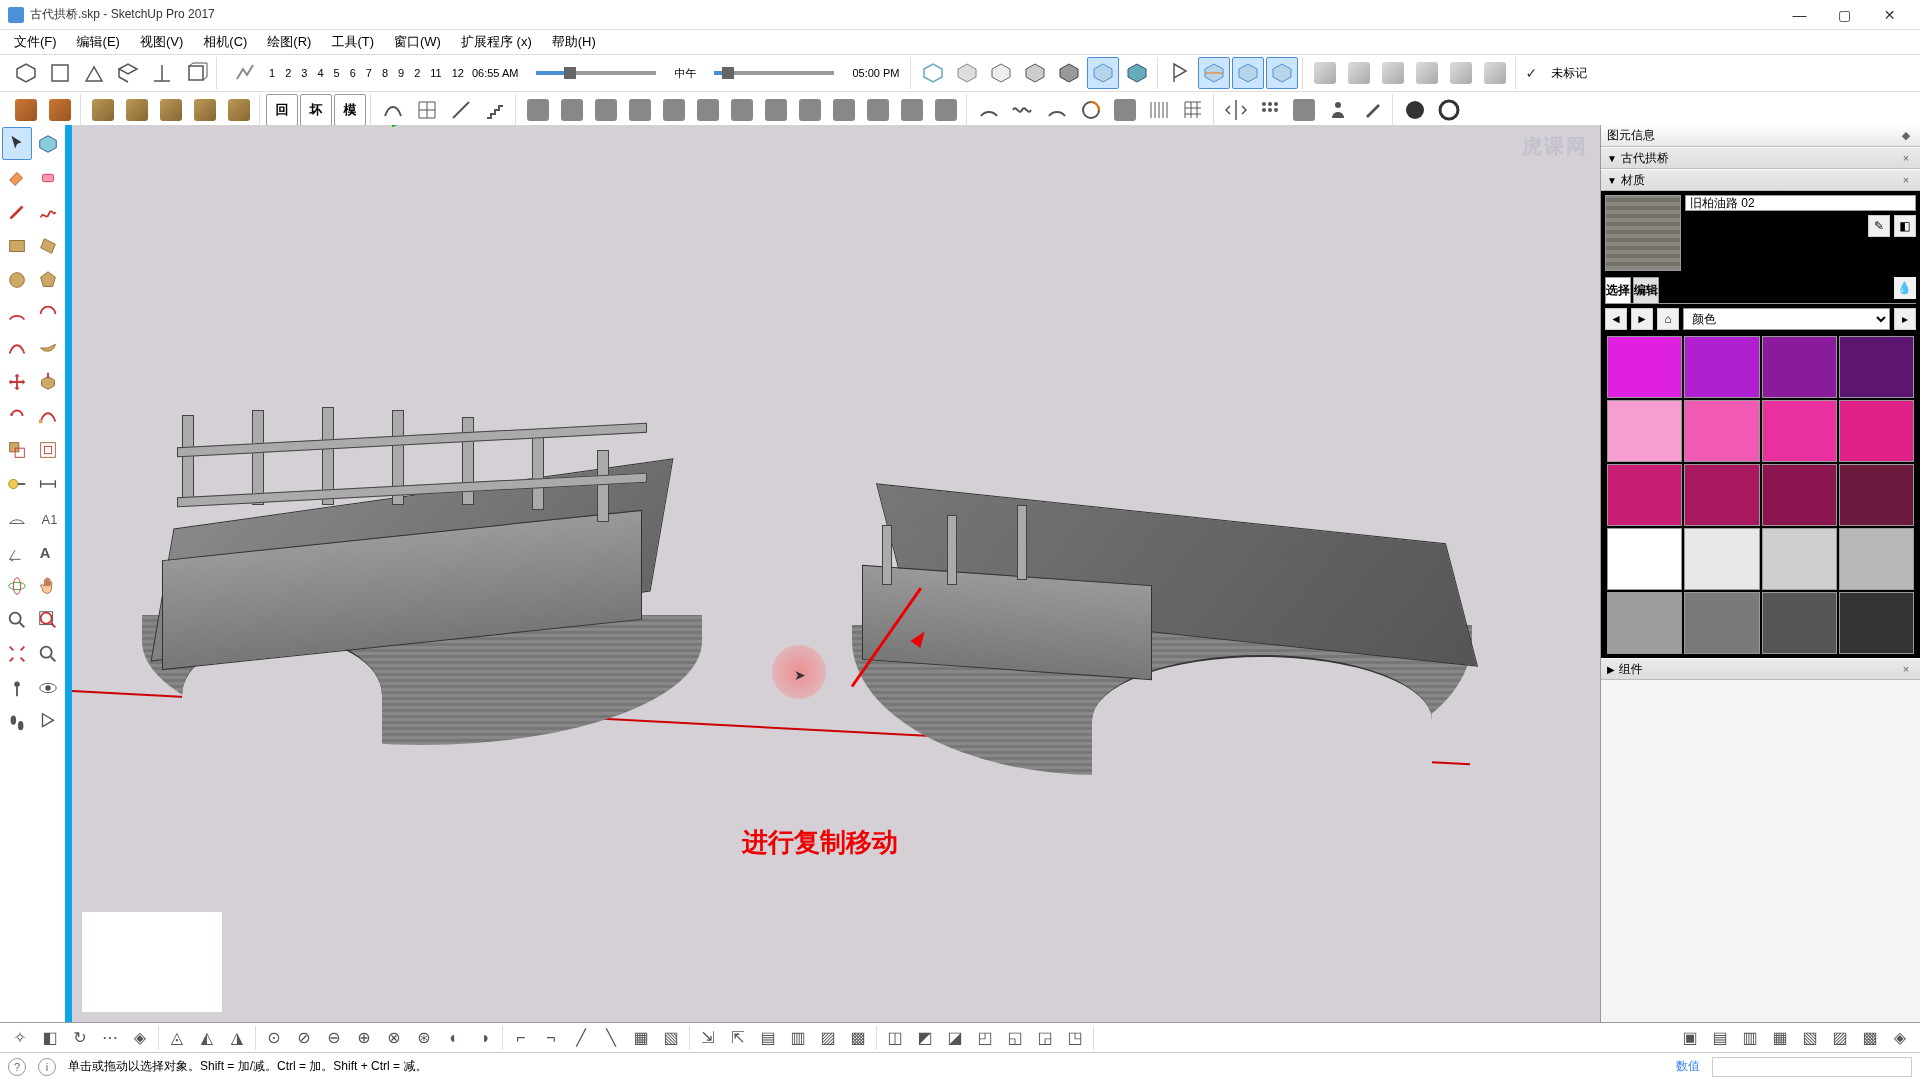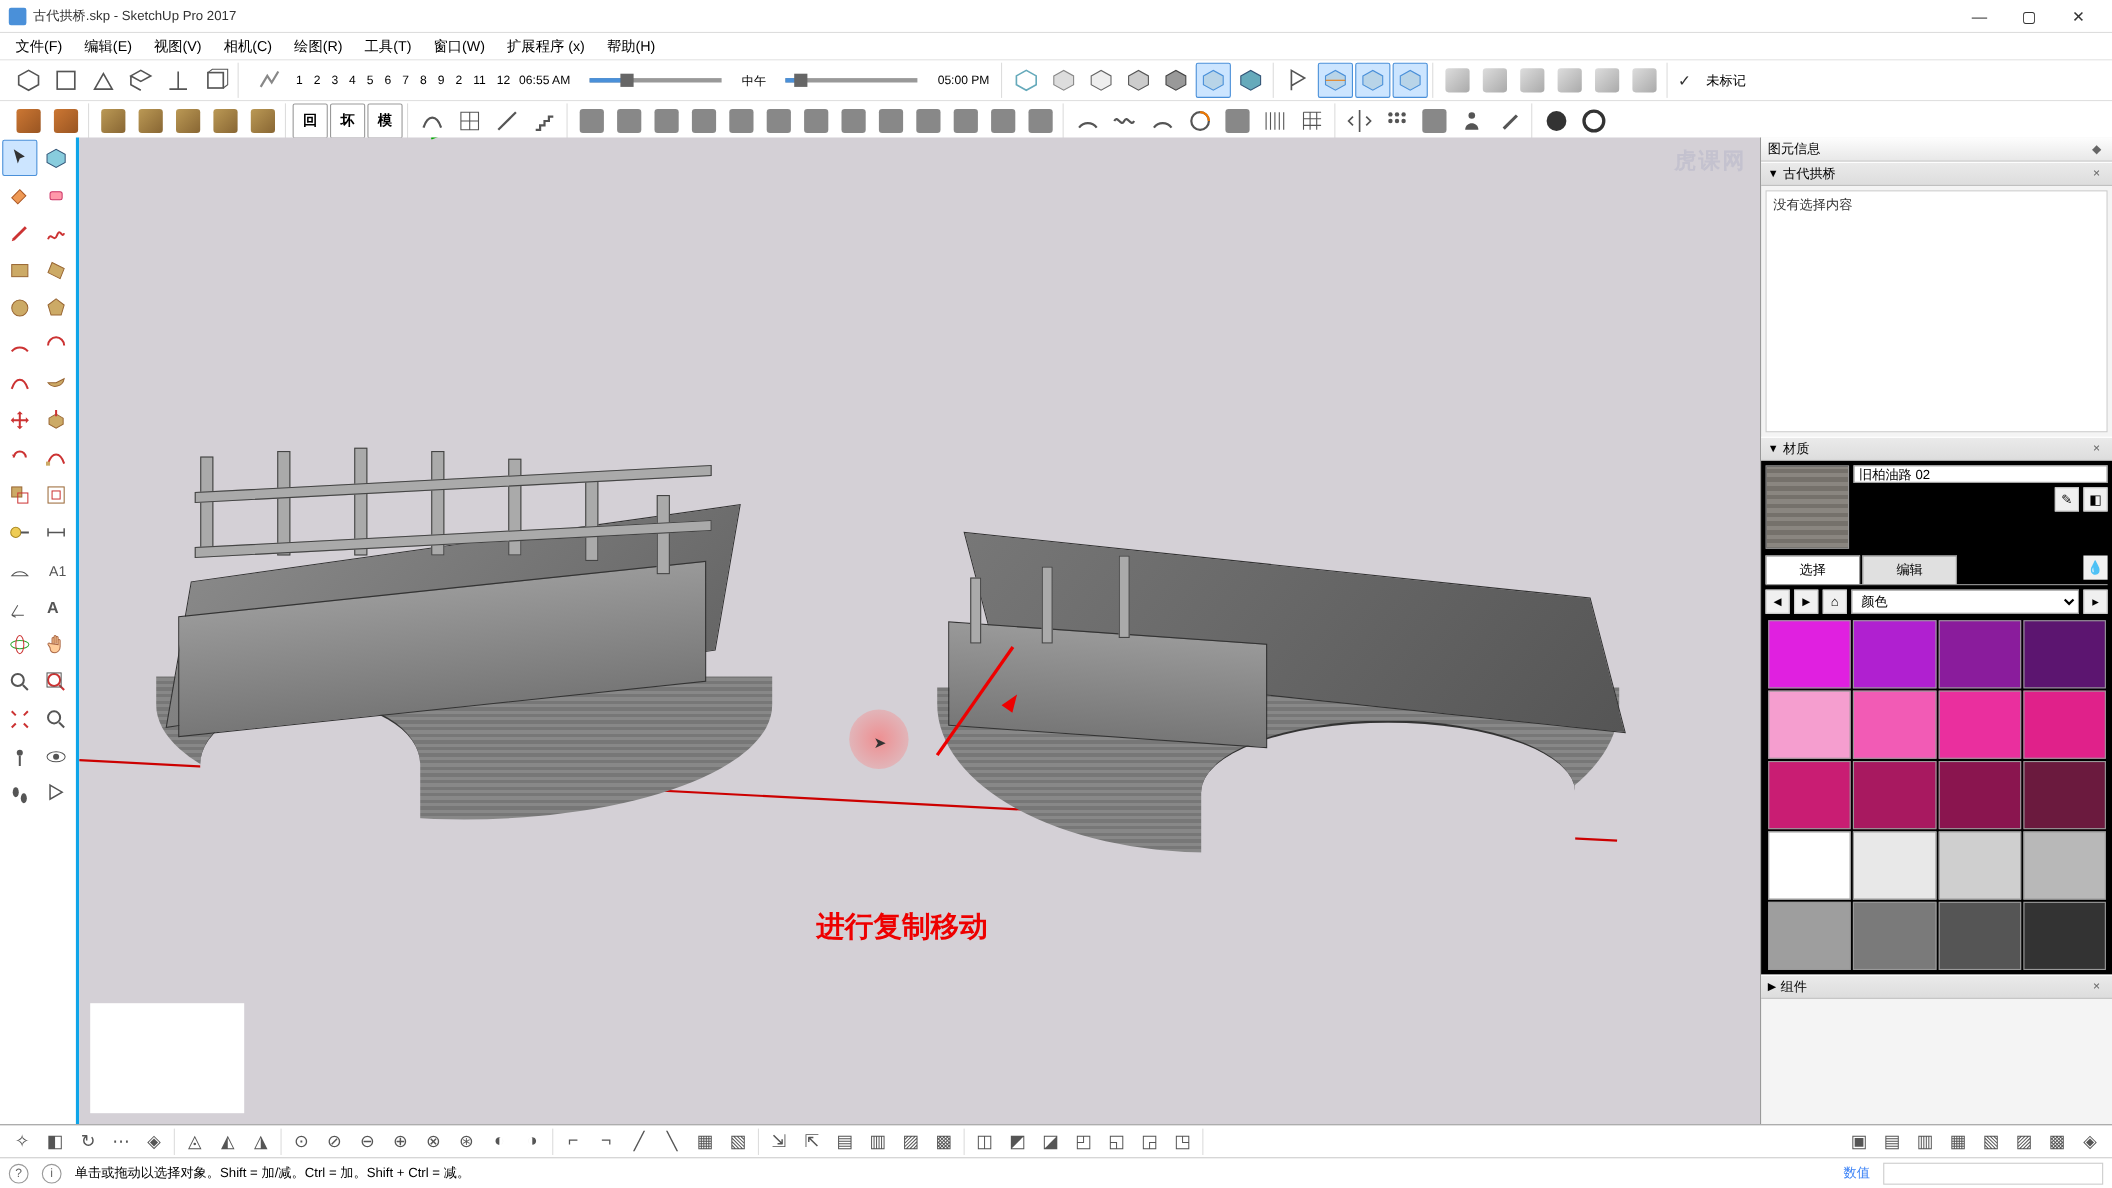--- a/index.html
+++ b/index.html
@@ -27,21 +27,21 @@
 .time-slider { display: flex; align-items: center; gap: 8px; padding: 0 10px; font-size: 11px; }
 .time-slider .ticks { display: flex; gap: 10px; }
 .time-slider .slider-track { width: 120px; height: 4px; background: #999; position: relative; margin: 0 10px; }
 .time-slider .slider-fill { position: absolute; left: 0; width: 30px; height: 4px; background: #4a90d9; }
 .time-slider .slider-thumb { position: absolute; left: 28px; top: -4px; width: 12px; height: 12px; background: #666; }
 
 
 .main-area { position: absolute; top: 125px; left: 0; right: 0; bottom: 58px; display: flex; }
 
 
-.left-toolbar { width: 72px; background: #fff; border-right: 3px solid #0ea5e9; display: flex; flex-direction: column; padding: 2px; gap: 1px; overflow: hidden; }
+.left-toolbar { width: 72px; background: #fff; border-right: 7px solid #0ea5e9; display: flex; flex-direction: column; padding: 2px; gap: 1px; overflow: hidden; }
 .left-toolbar .row { display: flex; gap: 1px; }
 .lbtn { width: 33px; height: 33px; display: flex; align-items: center; justify-content: center; cursor: pointer; border-radius: 2px; }
 .lbtn.sel { background: #cce5ff; border: 1px solid #4a90d9; }
 .lbtn svg { width: 22px; height: 22px; }
 
 
 .viewport { flex: 1; background: #d4d0d6; position: relative; overflow: hidden; }
 .axis-green { position: absolute; top: 0; left: 320px; width: 300px; height: 2px; background: #0a0; transform: rotate(-22deg); transform-origin: left; }
 .axis-red { position: absolute; top: 565px; left: 0; width: 1400px; height: 2px; background: #c00; transform: rotate(3deg); transform-origin: left; }
 .cursor-highlight { position: absolute; top: 520px; left: 700px; width: 54px; height: 54px; background: radial-gradient(circle, rgba(255,100,100,0.6), rgba(255,150,150,0.2)); border-radius: 50%; }
@@ -67,21 +67,21 @@
 .panel-section-header { height: 22px; background: linear-gradient(#eaeaea, #ddd); border-top: 1px solid #fff; border-bottom: 1px solid #bbb; display: flex; align-items: center; padding: 0 6px; font-size: 12px; cursor: pointer; }
 .panel-section-header .arrow { margin-right: 4px; font-size: 10px; }
 .panel-section-header .close-x { margin-left: auto; cursor: pointer; font-size: 11px; color: #666; width: 16px; text-align: center; }
 .entity-empty { padding: 4px 6px; font-size: 12px; color: #333; background: #fff; height: 220px; border: 1px solid #ccc; margin: 4px; }
 
 .material-body { background: #000000; padding: 4px; }
 .material-preview { display: flex; gap: 4px; align-items: flex-start; }
 .material-swatch { width: 76px; height: 76px; background: repeating-linear-gradient(0deg, #8a8680 0, #8a8680 4px, #75716b 4px, #75716b 8px); border: 1px solid #999; }
 .material-name-input { flex: 1; height: 20px; border: 1px solid #999; padding: 0 4px; font-size: 12px; background: #fff; }
 .material-tabs { display: flex; gap: 2px; margin-top: 6px; border-bottom: 1px solid #999; }
-.material-tab { padding: 4px 30px; font-size: 12px; background: #e0e0e0; border: 1px solid #999; border-bottom: none; cursor: pointer; }
+.material-tab { padding: 4px 0; font-size: 12px; background: #e0e0e0; border: 1px solid #999; border-bottom: none; cursor: pointer; font-weight: bold; }
 .material-tab.active { background: #fff; }
 .material-nav { display: flex; align-items: center; gap: 4px; padding: 4px 0; }
 .mnav-btn { width: 22px; height: 22px; display: flex; align-items: center; justify-content: center; border: 1px solid #ccc; background: #f0f0f0; cursor: pointer; font-size: 12px; }
 .material-select { flex: 1; height: 22px; border: 1px solid #999; font-size: 12px; padding: 0 4px; background: #fff; }
 
 .color-grid { display: grid; grid-template-columns: repeat(4, 1fr); gap: 2px; padding: 2px; max-height: 320px; overflow-y: auto; }
 .color-swatch { height: 62px; border: 1px solid #999; cursor: pointer; }
 
 
 .bottom-toolbar { position: absolute; bottom: 28px; left: 0; right: 0; height: 30px; background: #fff; border-top: 1px solid #999; display: flex; align-items: center; padding: 0 6px; gap: 2px; }
@@ -729,23 +729,20 @@
   <div class="right-panel">
     <div class="panel-header">
       <span>图元信息</span>
       <span class="close-x">◆</span>
     </div>
 
     <div class="panel-section-header">
       <span class="arrow">▼</span>
       <span>古代拱桥</span>
       <span class="close-x">×</span>
-    </div>
-    <div class="entity-empty">
-      <span>没有选择内容</span>
     </div>
 
     <div class="panel-section-header">
       <span class="arrow">▼</span>
       <span>材质</span>
       <span class="close-x">×</span>
     </div>
     <div class="material-body">
       <div class="material-preview">
         <div class="material-swatch"></div>

